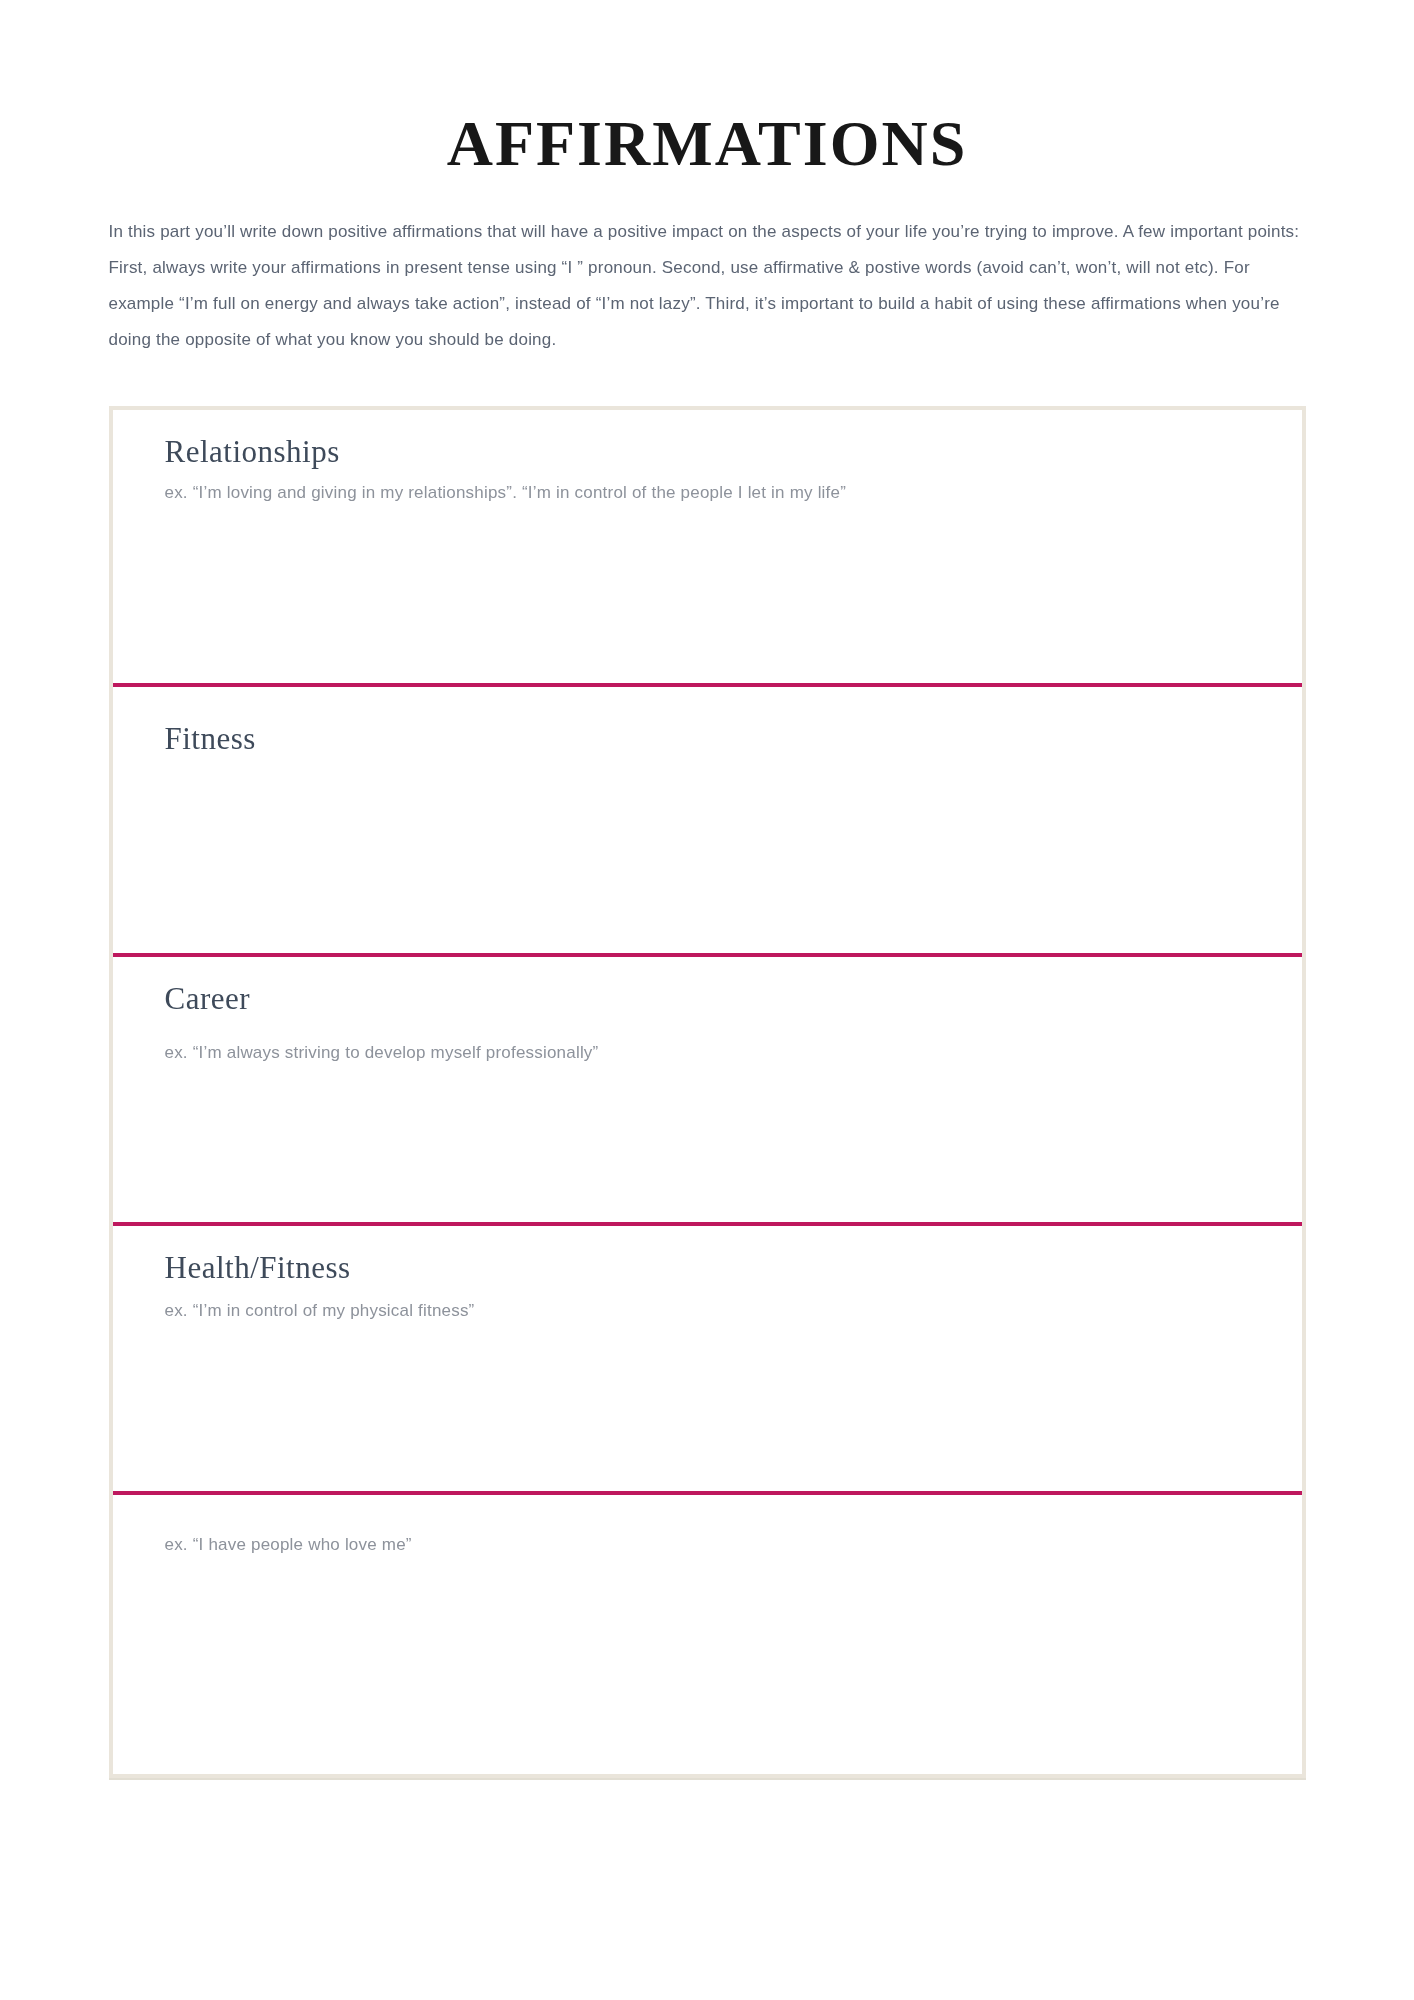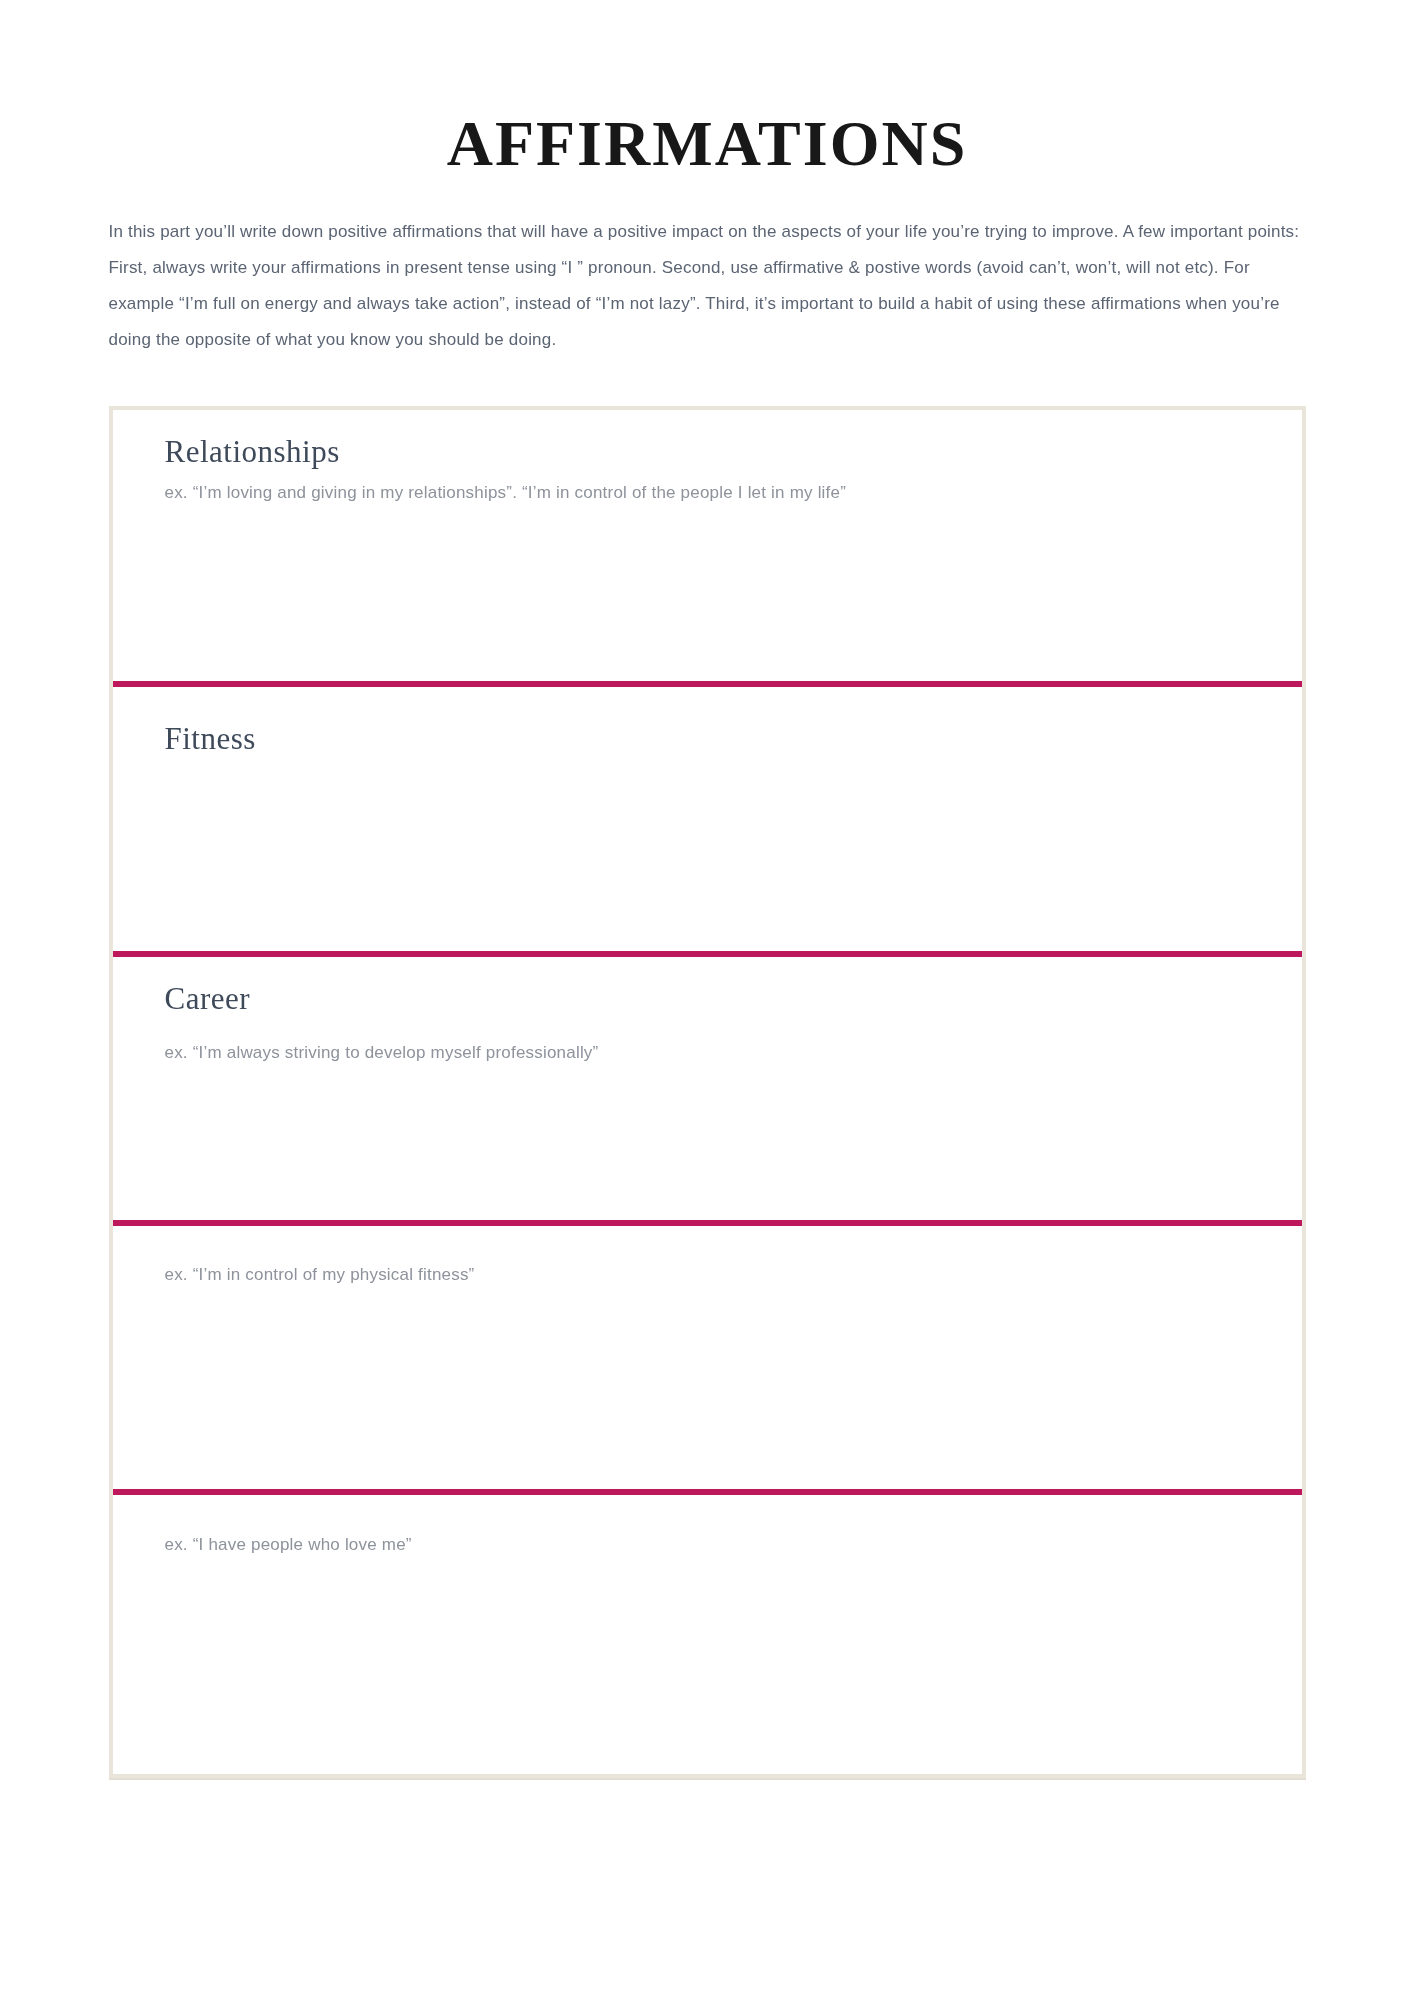--- a/index.html
+++ b/index.html
@@ -38,21 +38,21 @@
     letter-spacing: 0.2px;
   }
   .sections {
     margin-top: 48px;
     border: 4px solid #eae5db;
     box-shadow: 0 2px 0 rgba(203, 194, 175, 0.55);
     background: #ffffff;
   }
   .section {
     position: relative;
-    border-bottom: 6px solid #be185d;
+    border-bottom: 4px solid #be185d;
     padding: 24px 40px 0 52px;
   }
   .section:last-child { border-bottom: none; }
   .section h2 {
     font-family: "Liberation Serif", serif;
     font-weight: 500;
     font-size: 31px;
     letter-spacing: 0.5px;
     color: #3e4a5a;
     margin: 0;
@@ -103,20 +103,21 @@
       <div class="write-area"></div>
     </div>
 
     <div class="section s2">
       <h2>Career</h2>
       <div class="example">ex. “I’m always striving to develop myself professionally”</div>
       <div class="write-area"></div>
     </div>
 
     <div class="section s3">
+      <h2>Health/Fitness</h2>
       <div class="example">ex. “I’m in control of my physical fitness”</div>
       <div class="write-area"></div>
     </div>
 
     <div class="section s4">
       <div class="example">ex. “I have people who love me”</div>
       <div class="write-area"></div>
     </div>
 
   </div>

